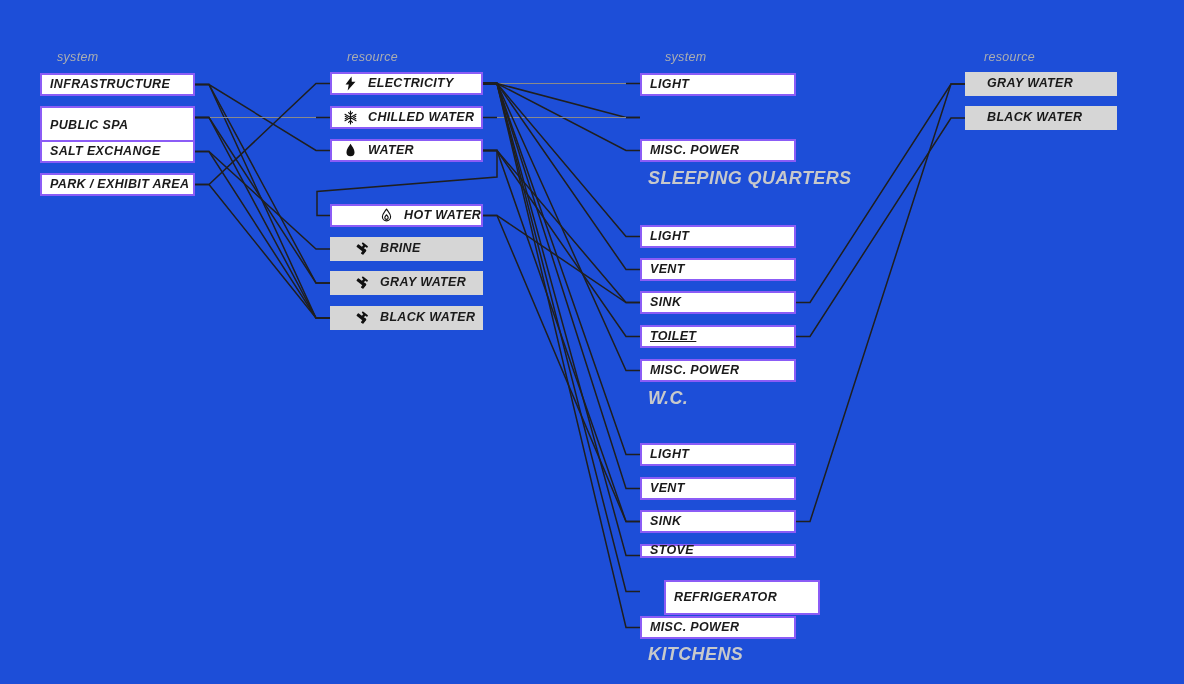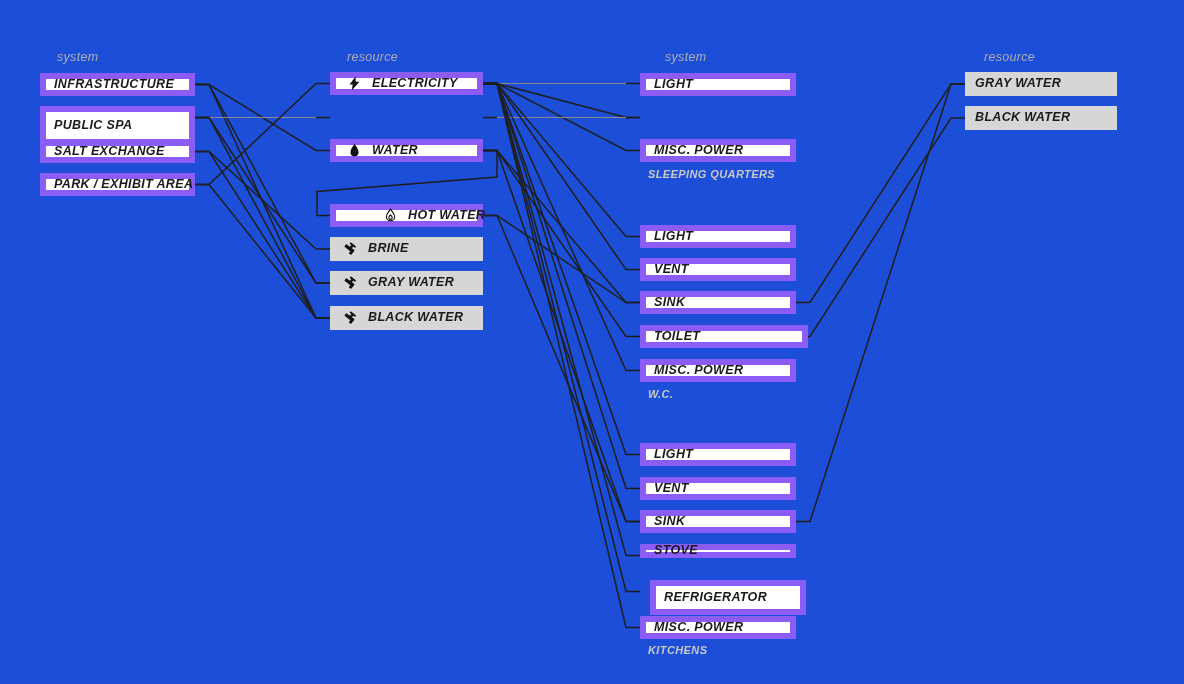--- a/index.html
+++ b/index.html
@@ -6,31 +6,31 @@
   .canvas{
     position:relative;width:1184px;height:684px;background:#1d4ed8;
     font-family:"Liberation Sans",sans-serif;overflow:hidden;
   }
   svg.edges{position:absolute;left:0;top:0;}
   .node{
     position:absolute;box-sizing:border-box;display:flex;align-items:center;
     font-style:italic;font-weight:bold;font-size:12.5px;letter-spacing:.35px;
     color:#1a1a1a;padding-left:8px;white-space:nowrap;
   }
-  .node.outlined{background:#ffffff;border:6px solid #8b5cf6;}
-  .node.gray{background:#d6d6d6;border:none;padding-left:10px;}
+  .node.outlined{background:#ffffff;border:2px solid #8b5cf6;}
+  .node.gray{background:#d6d6d6;border:none;padding-left:22px;}
   .node .icon{display:inline-flex;align-items:center;margin-right:9px;margin-left:2px;flex:0 0 auto;}
   .node .lbl{position:relative;top:-1px;}
   .col-header{
     position:absolute;font-style:italic;font-weight:400;
     color:#abaeb1;font-size:12.5px;letter-spacing:.3px;
   }
   .group-label{
     position:absolute;font-style:italic;font-weight:bold;
-    color:#c7c9cb;font-size:11px;letter-spacing:.4px;white-space:nowrap;text-align:right;
+    color:#c7c9cb;font-size:18px;letter-spacing:.4px;white-space:nowrap;text-align:right;
   }
 </style>
 </head>
 <body>
 
 <div class="canvas">
     <svg class="edges" width="1184" height="684">
       <polyline points="195,84.5 209,84.5 316,150.5 330,150.5" fill="none" stroke="#1f1f1f" stroke-width="1.5"></polyline>
       <polyline points="195,84.5 209,84.5 316,283 330,283" fill="none" stroke="#1f1f1f" stroke-width="1.5"></polyline>
       <polyline points="195,84.5 209,84.5 316,318 330,318" fill="none" stroke="#1f1f1f" stroke-width="1.5"></polyline>
@@ -89,20 +89,31 @@
       <span class="icon">
         <svg width="17" height="17" viewBox="0 0 24 24">
           <path d="M13.5 2 L5 13.5 h4.5 L8 22 L19 9.5 h-5.2 Z" fill="#111"></path>
         </svg>
       </span>
       <span class="lbl">ELECTRICITY</span>
     </div>
     <div class="node outlined" style="left: 40px; top: 173px; width: 155px; height: 23px;">
       <span class="lbl">PARK / EXHIBIT AREA</span>
     </div>
+    <div class="node outlined" style="left: 330px; top: 106px; width: 153px; height: 23px;">
+      <span class="icon">
+        <svg width="17" height="17" viewBox="0 0 24 24">
+          <g stroke="#111" stroke-width="1.6" fill="none" stroke-linecap="round">
+            <path d="M12 3 V21 M4.2 7.5 L19.8 16.5 M4.2 16.5 L19.8 7.5"></path>
+            <path d="M9.3 5.2 L12 7.8 L14.7 5.2 M9.3 18.8 L12 16.2 L14.7 18.8 M4.6 10.4 L7.4 12 L4.6 13.6 M19.4 10.4 L16.6 12 L19.4 13.6"></path>
+          </g>
+        </svg>
+      </span>
+      <span class="lbl">CHILLED WATER</span>
+    </div>
     <div class="node outlined" style="left: 330px; top: 139px; width: 153px; height: 23px;">
       <span class="icon">
         <svg width="17" height="17" viewBox="0 0 24 24">
           <path d="M12 2.5 C9.8 6.3 6.3 10 6.3 14.4 a5.7 5.7 0 0 0 11.4 0 C17.7 10 14.2 6.3 12 2.5 Z" fill="#111"></path>
         </svg>
       </span>
       <span class="lbl">WATER</span>
     </div>
     <div class="node outlined" style="left: 330px; top: 204px; width: 153px; height: 23px; padding-left: 44px;">
       <span class="icon">
@@ -162,39 +173,39 @@
     </div>
     <div class="node outlined" style="left: 640px; top: 225px; width: 156px; height: 23px;">
       <span class="lbl">LIGHT</span>
     </div>
     <div class="node outlined" style="left: 640px; top: 258px; width: 156px; height: 23px;">
       <span class="lbl">VENT</span>
     </div>
     <div class="node outlined" style="left: 640px; top: 291px; width: 156px; height: 23px;">
       <span class="lbl">SINK</span>
     </div>
-    <div class="node outlined" style="left: 640px; top: 325px; width: 168px; height: 23px;">
+    <div class="node outlined" style="left: 640px; top: 325px; width: 156px; height: 23px; text-decoration: underline;">
       <span class="lbl">TOILET</span>
     </div>
     <div class="node outlined" style="left: 640px; top: 359px; width: 156px; height: 23px;">
       <span class="lbl">MISC. POWER</span>
     </div>
     <div class="node outlined" style="left: 640px; top: 443px; width: 156px; height: 23px;">
       <span class="lbl">LIGHT</span>
     </div>
     <div class="node outlined" style="left: 640px; top: 477px; width: 156px; height: 23px;">
       <span class="lbl">VENT</span>
     </div>
     <div class="node outlined" style="left: 640px; top: 510px; width: 156px; height: 23px;">
       <span class="lbl">SINK</span>
     </div>
     <div class="node outlined" style="left: 640px; top: 544px; width: 156px; height: 14px;">
       <span class="lbl">STOVE</span>
     </div>
-    <div class="node outlined" style="left: 650px; top: 580px; width: 156px; height: 35px;">
+    <div class="node outlined" style="left: 664px; top: 580px; width: 156px; height: 35px;">
       <span class="lbl">REFRIGERATOR</span>
     </div>
     <div class="node outlined" style="left: 640px; top: 616px; width: 156px; height: 23px;">
       <span class="lbl">MISC. POWER</span>
     </div>
     <div class="node gray" style="left: 965px; top: 72px; width: 152px; height: 24px; background: rgb(214, 214, 214);">
       <span class="lbl">GRAY WATER</span>
     </div>
     <div class="node gray" style="left: 965px; top: 106px; width: 152px; height: 24px; background: rgb(214, 214, 214);">
       <span class="lbl">BLACK WATER</span>

